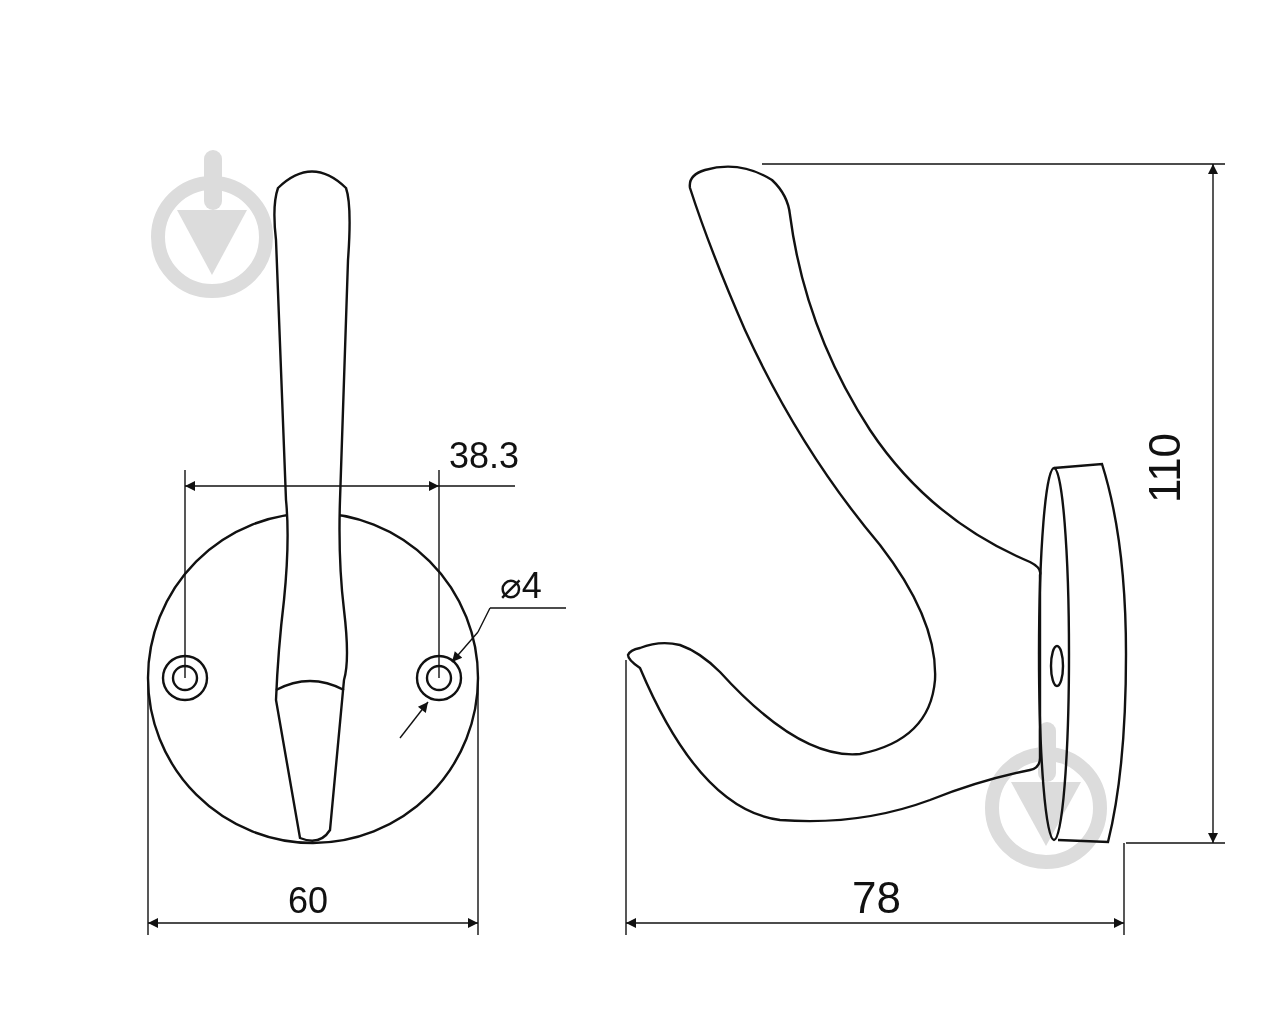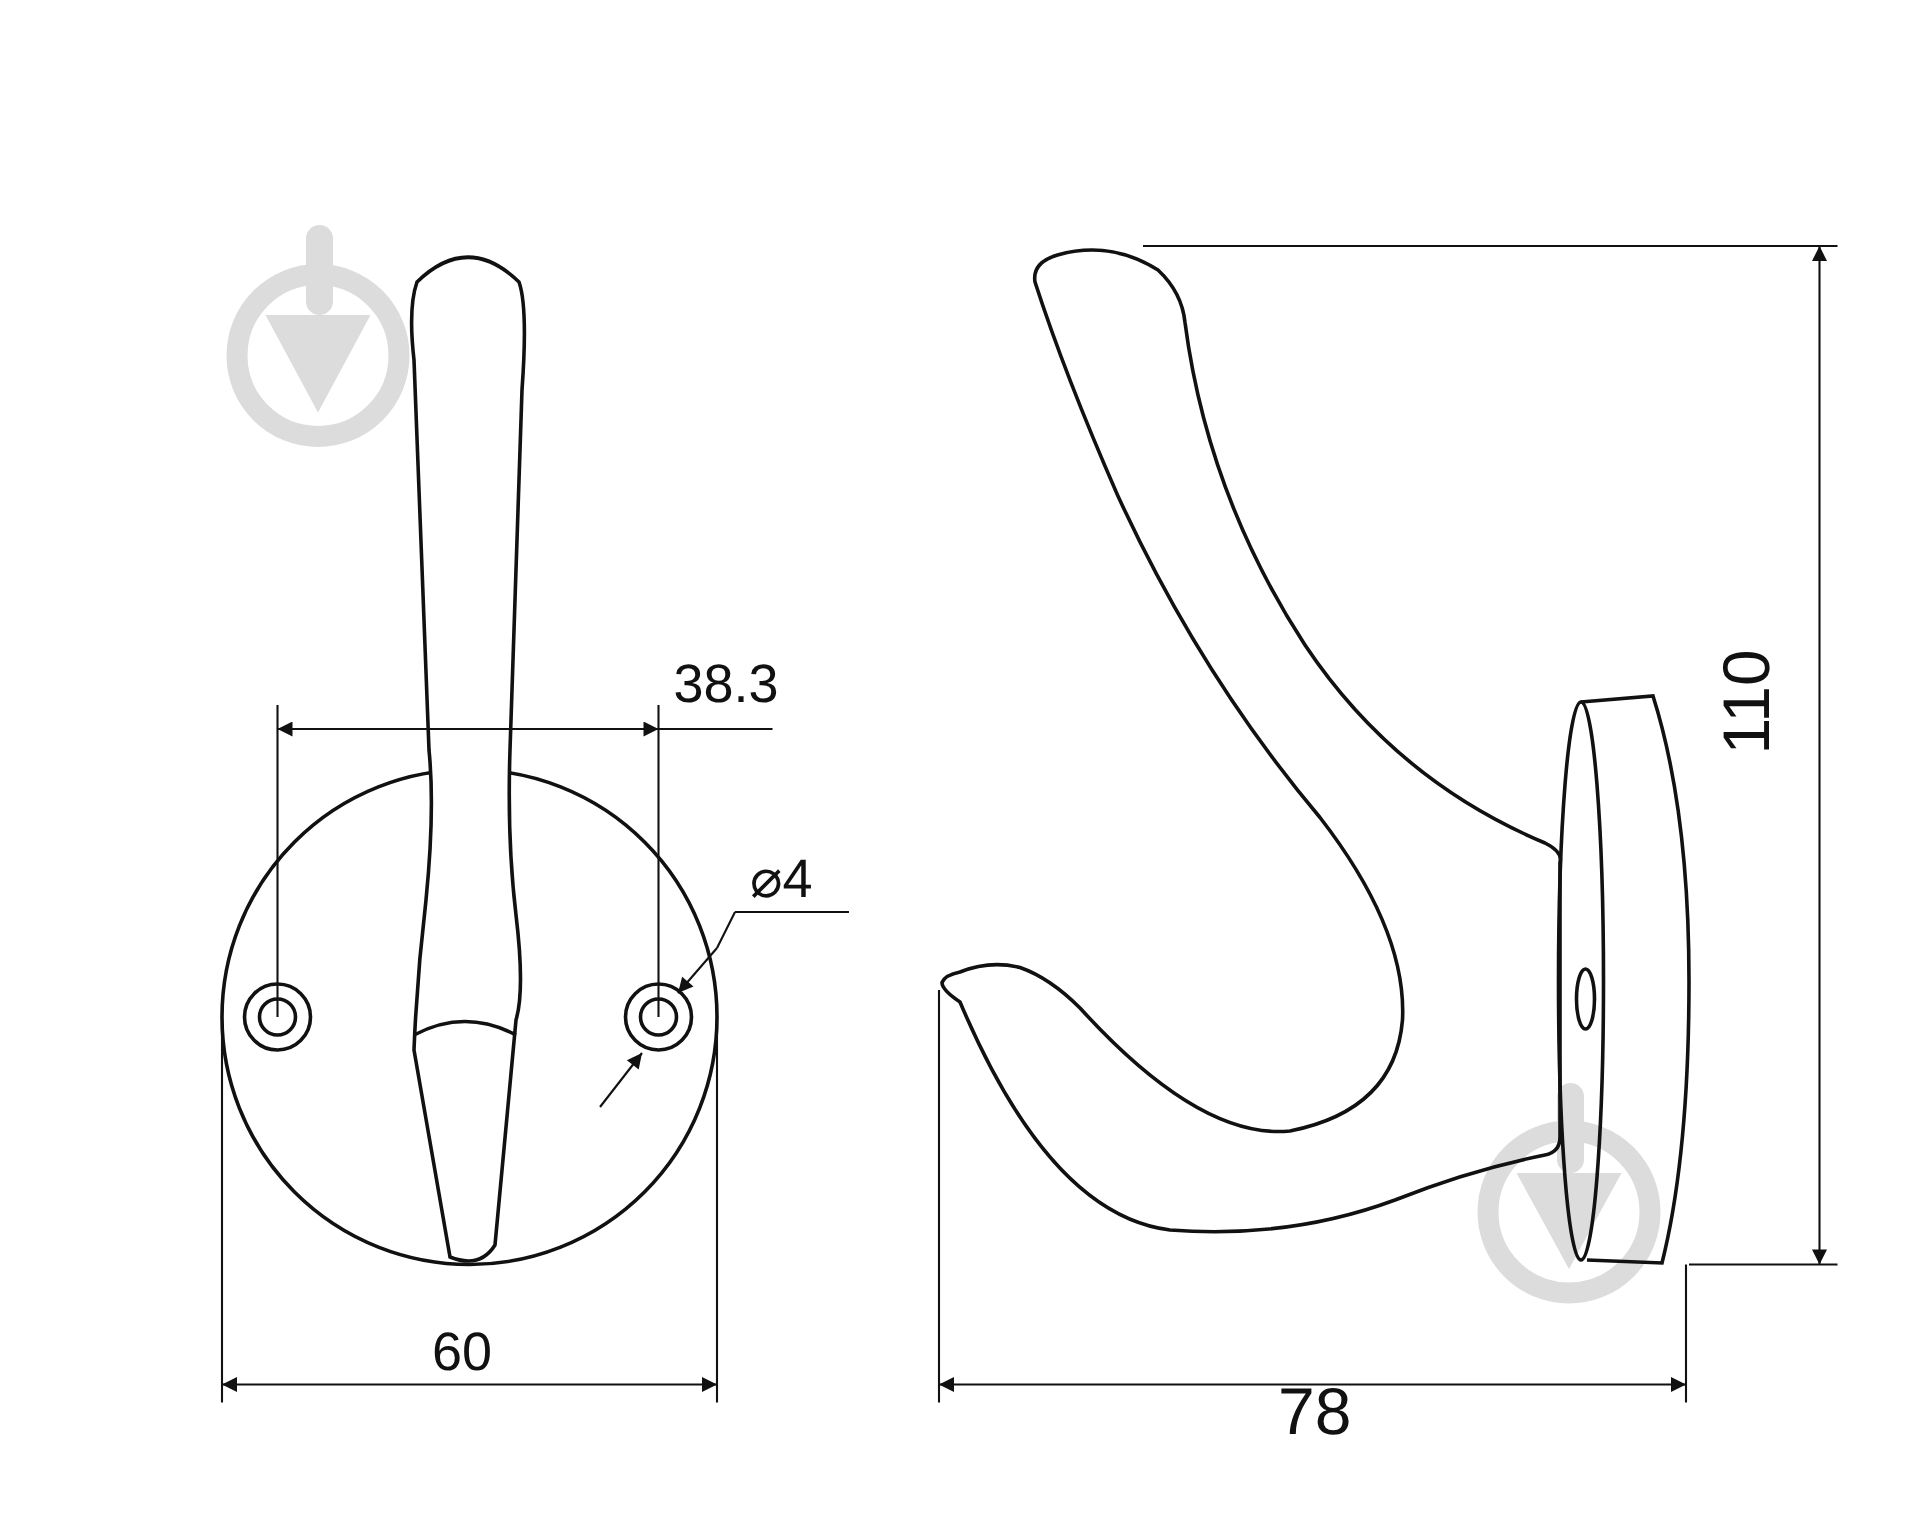--- a/index.html
+++ b/index.html
@@ -2,21 +2,21 @@
 <html><head>
 <meta charset="utf-8">
 <style>
   html,body{margin:0;padding:0;background:#ffffff;}
   body{width:1280px;height:1024px;position:relative;overflow:hidden;font-family:"Liberation Sans",sans-serif;}
   svg{position:absolute;left:0;top:0;}
   .lbl{position:absolute;font-family:"Liberation Sans",sans-serif;color:#111;font-size:36px;line-height:1;white-space:nowrap;}
   .dim60{left:288px;top:883px;}
   .dim455{left:449px;top:438px;}
   .dim4{left:500px;top:568px;}
-  .dim78{left:852px;top:920px;font-size:44px;}
+  .dim78{left:852px;top:876px;font-size:44px;}
   .dim110{left:1130px;top:446px;font-size:44px;transform:rotate(-90deg);transform-origin:center;}
 </style>
 </head>
 <body>
 
 <svg width="1280" height="1024" viewBox="0 0 1280 1024">
   <defs>
     <marker id="arr" viewBox="0 0 10 10" refX="10" refY="5" markerWidth="14" markerHeight="10" orient="auto-start-reverse" markerUnits="userSpaceOnUse">
       <path d="M0,0 L10,5 L0,10 z" fill="#111"></path>
     </marker>

